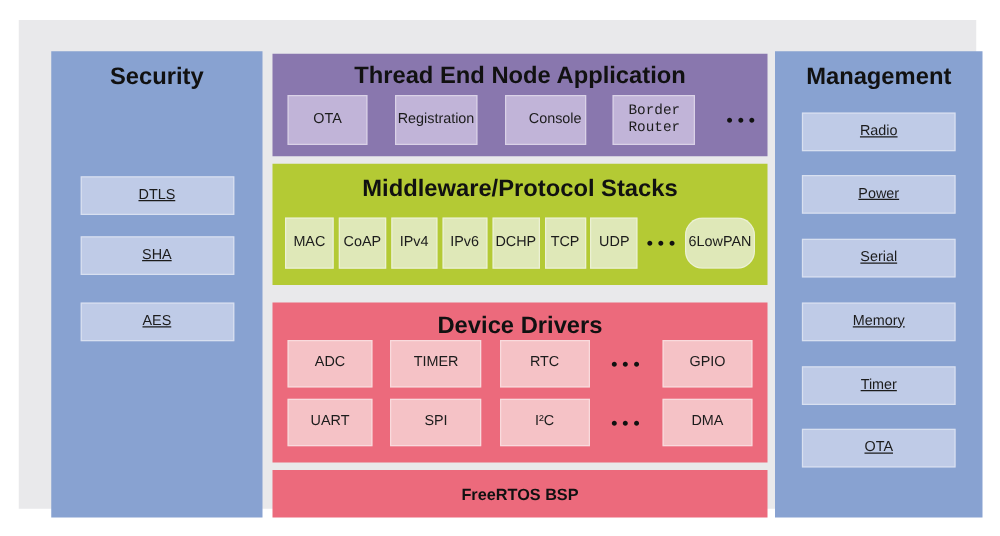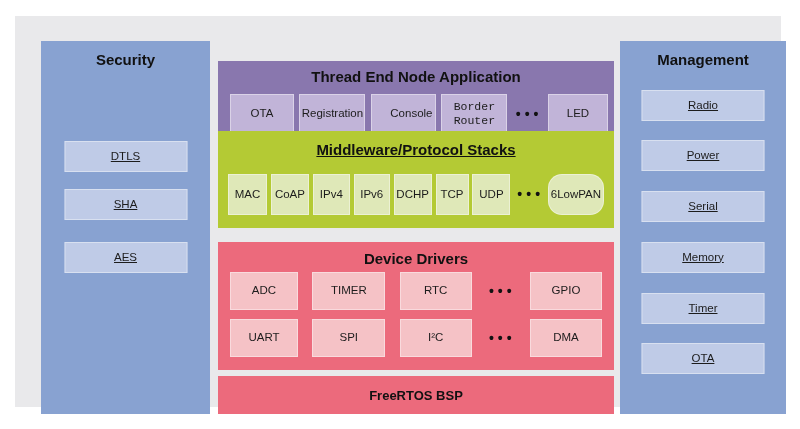--- a/index.html
+++ b/index.html
@@ -10,21 +10,21 @@
     color:#1a1a1a; position:relative; overflow:hidden;
   }
   .stage{position:absolute;left:0;top:0;width:800px;height:429px;}
   .panel{
     position:absolute;left:15px;top:16px;width:766px;height:391px;
     background:var(--panel-gray,#e9e9eb);
   }
   .box{position:absolute;box-sizing:border-box;}
   .title{
     position:absolute;left:0;right:0;text-align:center;
-    font-weight:bold;font-size:15px;color:#111;
+    font-weight:bold;font-size:19px;color:#111;
   }
   
   .security{left:26px;top:25px;width:169px;height:373px;background:var(--security-blue,#88a2d1);}
   .management{left:605px;top:25px;width:166px;height:373px;background:var(--security-blue,#88a2d1);}
   .side-title{top:10px;}
   .side-chips{position:absolute;left:0;top:0;right:0;bottom:0;}
   .side-chips .chip{
     position:absolute;left:50%;transform:translateX(-50%);
     width:123px;height:31px;text-decoration:underline;
   }
@@ -32,30 +32,30 @@
   .security  .side-chips .chip:nth-child(2){top:148px;}
   .security  .side-chips .chip:nth-child(3){top:201px;}
   .management .side-chips .chip:nth-child(1){top:49px;}
   .management .side-chips .chip:nth-child(2){top:99px;}
   .management .side-chips .chip:nth-child(3){top:150px;}
   .management .side-chips .chip:nth-child(4){top:201px;}
   .management .side-chips .chip:nth-child(5){top:252px;}
   .management .side-chips .chip:nth-child(6){top:302px;}
   .security .chip, .management .chip{background:var(--chip-blue,#bfcbe7);}
   
-  .app-box{left:203px;top:27px;width:396px;height:82px;background:var(--application-purple,#8977ae);margin-top:18px;}
+  .app-box{left:203px;top:27px;width:396px;height:82px;background:var(--application-purple,#8977ae);}
   .mw-box {left:203px;top:115px;width:396px;height:97px;background:var(--middleware-green,#b4ca34);}
   .drv-box{left:203px;top:226px;width:396px;height:128px;background:var(--drivers-red,#ec6a7c);}
   .bsp-bar{
     left:203px;top:360px;width:396px;height:38px;background:var(--drivers-red,#ec6a7c);
     display:flex;align-items:center;justify-content:center;
     font-weight:bold;font-size:13px;color:#111;
   }
   .app-box .title{top:7px;}
-  .mw-box  .title{top:10px;text-decoration:underline;}
+  .mw-box  .title{top:10px;}
   .drv-box .title{top:8px;}
   .chip-row{
     position:absolute;left:0;right:0;
     display:flex;justify-content:space-between;align-items:stretch;
   }
   .app-row {top:33px;height:40px;padding:0 6px 0 12px;}
   .mw-row  {top:43px;height:41px;padding:0 10px;}
   .drv-row1{top:30px;height:38px;padding:0 12px;}
   .drv-row2{top:77px;height:38px;padding:0 12px;}
   .chip{
@@ -106,21 +106,20 @@
     </div>
 
     <div class="box app-box">
       <div class="title">Thread End Node Application</div>
       <div class="chip-row app-row">
           <div class="chip">OTA</div>
           <div class="chip">Registration</div>
           <div class="chip">Console</div>
           <div class="chip">Border Router</div>
           <div class="chip dots">•••</div>
-          <div class="chip">LED</div>
         </div>
     </div>
 
     <div class="box mw-box">
       <div class="title">Middleware/Protocol Stacks</div>
       <div class="chip-row mw-row">
           <div class="chip">MAC</div>
           <div class="chip">CoAP</div>
           <div class="chip">IPv4</div>
           <div class="chip">IPv6</div>

